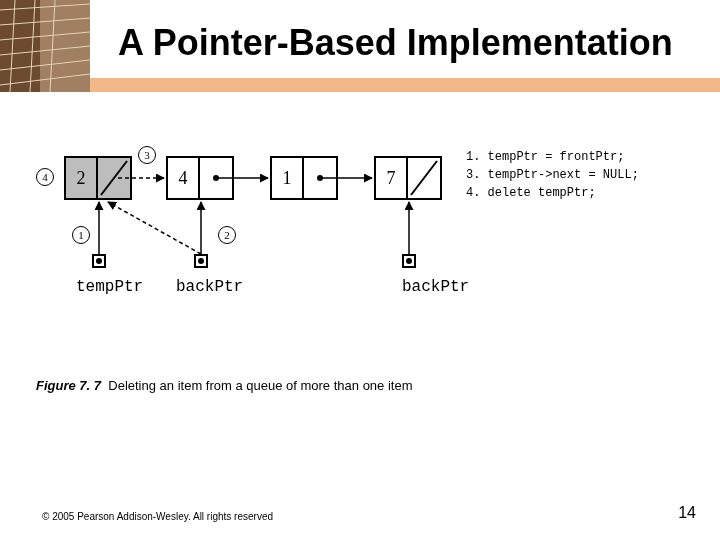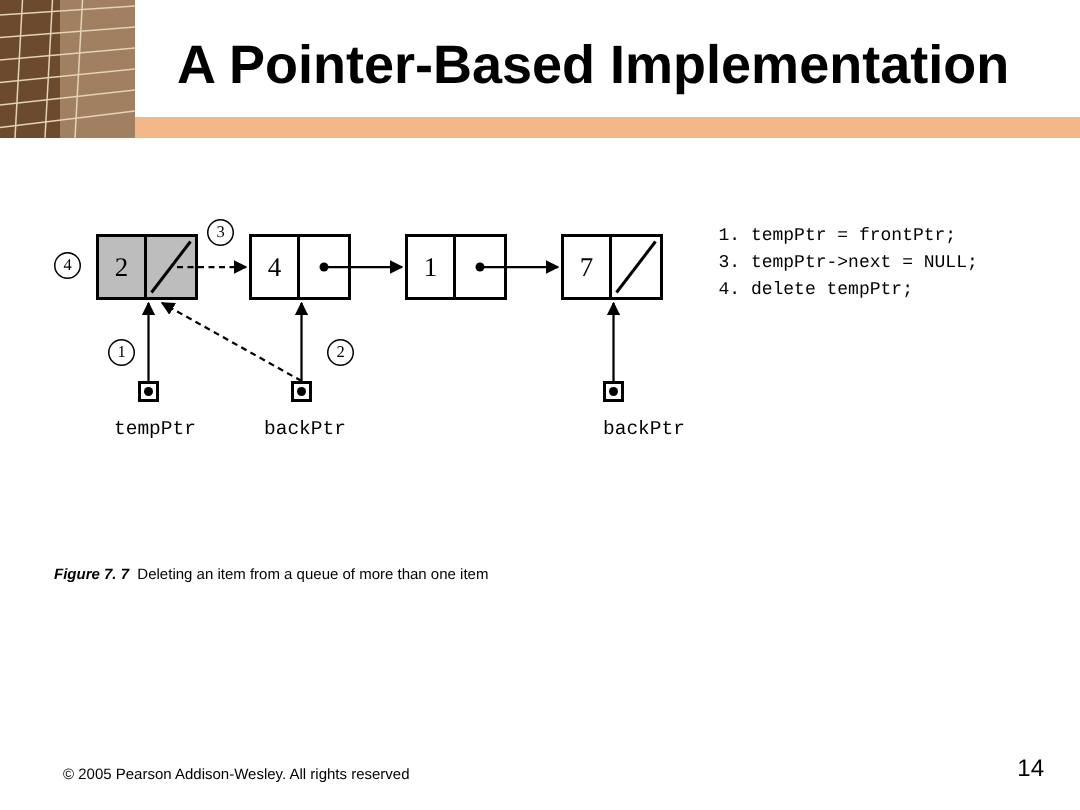--- a/index.html
+++ b/index.html
@@ -75,21 +75,21 @@
   }
   .dot {
     position: absolute;
     width: 6px; height: 6px;
     background: #000;
     border-radius: 50%;
   }
   .label {
     position: absolute;
     font-family: "Courier New", Courier, monospace;
-    font-size: 13px;
+    font-size: 16px;
     color: #000;
     white-space: nowrap;
     text-align: center;
   }
   .step {
     position: absolute;
     width: 16px; height: 16px;
     border: 1px solid #000;
     border-radius: 50%;
     display: flex;
@@ -98,27 +98,26 @@
     font-family: "Times New Roman", serif;
     font-size: 11px;
     background: #fff;
   }
   .code-list {
     position: absolute;
     font-family: "Courier New", Courier, monospace;
     font-size: 12px;
     line-height: 18px;
     color: #000;
-    margin-left: 13px;
   }
   .caption {
     position: absolute;
     left: 36px;
     top: 378px;
-    font-size: 10px;
+    font-size: 13px;
     color: #000;
   }
   .caption b { font-weight: bold; font-style: italic; }
   .copyright {
     position: absolute;
     left: 42px;
     bottom: 18px;
     font-size: 10px;
     color: #000;
   }

